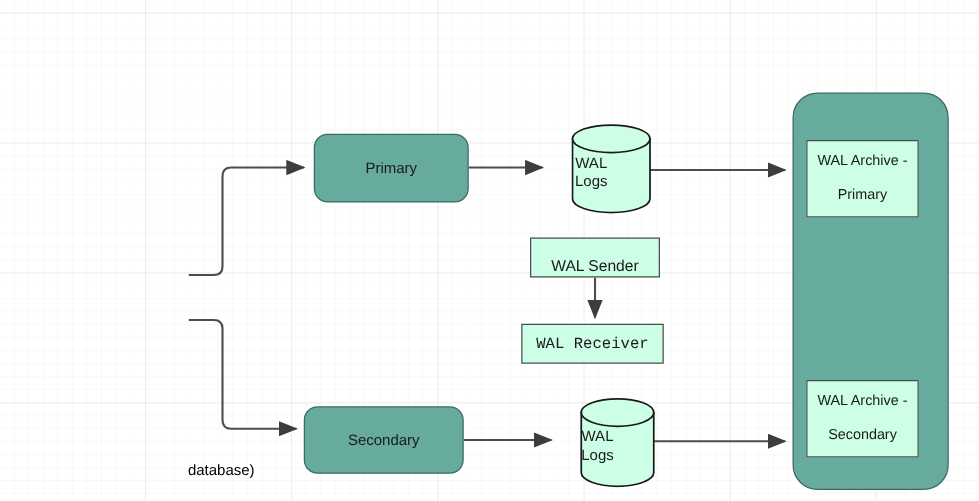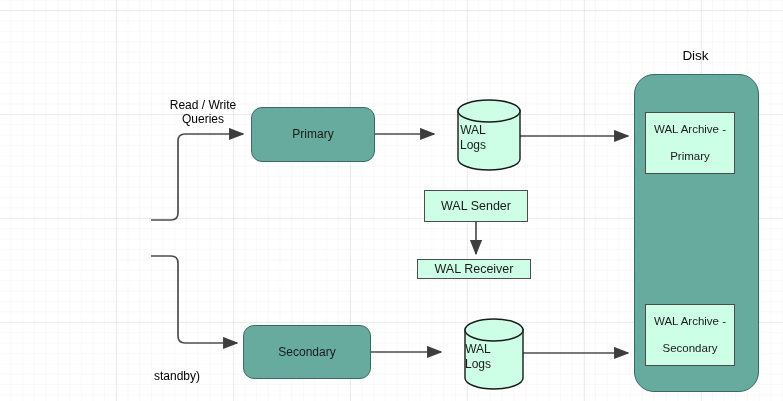--- a/index.html
+++ b/index.html
@@ -44,21 +44,20 @@
       <path d="M375,134 L434,134" marker-end="url(#arrow)"></path>
       <path d="M505,136 L628,136" marker-end="url(#arrow)"></path>
       <path d="M476,222 L476,254" marker-end="url(#arrow)"></path>
       <path d="M151,256 L171,256 Q178,256 178,263 L178,336 Q178,343 185,343 L237,343" marker-end="url(#arrow)"></path>
       <path d="M371,352 L441,352" marker-end="url(#arrow)"></path>
       <path d="M507,353 L628,353" marker-end="url(#arrow)"></path>
     </g>
   </svg>
 
   <div class="disk-body" style="position:absolute;left:634px;top:74px;width:123px;height:316px;"></div>
-  <div class="label-txt" style="left:634px;top:48px;width:123px;font-size:13.5px;">Disk</div>
 
   <div class="node mint" style="left:645px;top:112px;width:90px;height:62px;font-size:11.5px;">
     <span>
       <span>WAL Archive -</span><br>
       <span>Primary</span>
     </span>
   </div>
 
   <div class="node mint" style="left:645px;top:304px;width:90px;height:62px;font-size:11.5px;">
     <span>
@@ -91,31 +90,27 @@
     <svg width="60" height="72" viewBox="0 0 60 72">
       <path d="M1,12 L1,60 A29,11 0 0 0 59,60 L59,12 Z" fill="#ccffe6" stroke="#1a1a1a" stroke-width="1.4"></path>
       <ellipse cx="30" cy="12" rx="29" ry="11" fill="#ccffe6" stroke="#1a1a1a" stroke-width="1.4"></ellipse>
     </svg>
     <div style="position:absolute;left:0;top:24px;width:60px;text-align:center;font-size:12px;line-height:1.25;color:#1a1a1a;">
       <span>WAL</span><br>
       <span>Logs</span>
     </div>
   </div>
 
-  <div class="node mint" style="left:424px;top:190px;width:104px;height:32px;font-size:12.5px;">
+  <div class="node mint" style="left:424px;top:190px;width:104px;height:32px;font-size:12.5px;align-items:flex-end;">
     <span>WAL Sender</span>
   </div>
 
-  <div class="node mint" style="left:417px;top:259px;width:114px;height:20px;font-size:12.5px;">
+  <div class="node mint" style="left:417px;top:259px;width:114px;height:32px;font-size:12.5px;font-family:Liberation Mono, monospace;">
     <span>WAL Receiver</span>
   </div>
 
-  <div class="label-txt" style="left:148px;top:98px;width:110px;font-size:12px;">
-    <span>Read / Write</span><br>
-    <span>Queries</span>
-  </div>
 
   <div class="label-txt" style="left:107px;top:355px;width:140px;font-size:12px;">
     <br>
-    <span>standby)</span>
+    <span>database)</span>
   </div>
 
 </div>
 
 </body></html>

